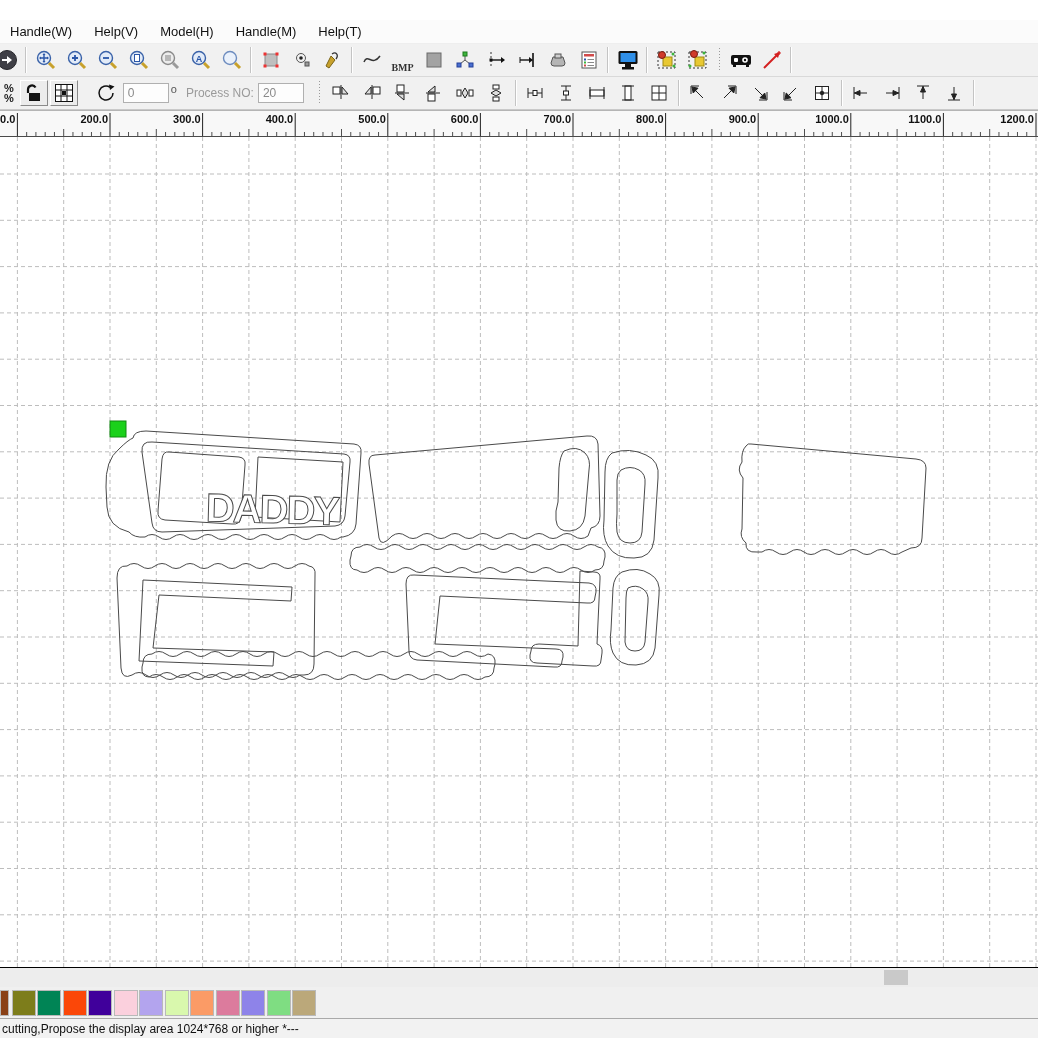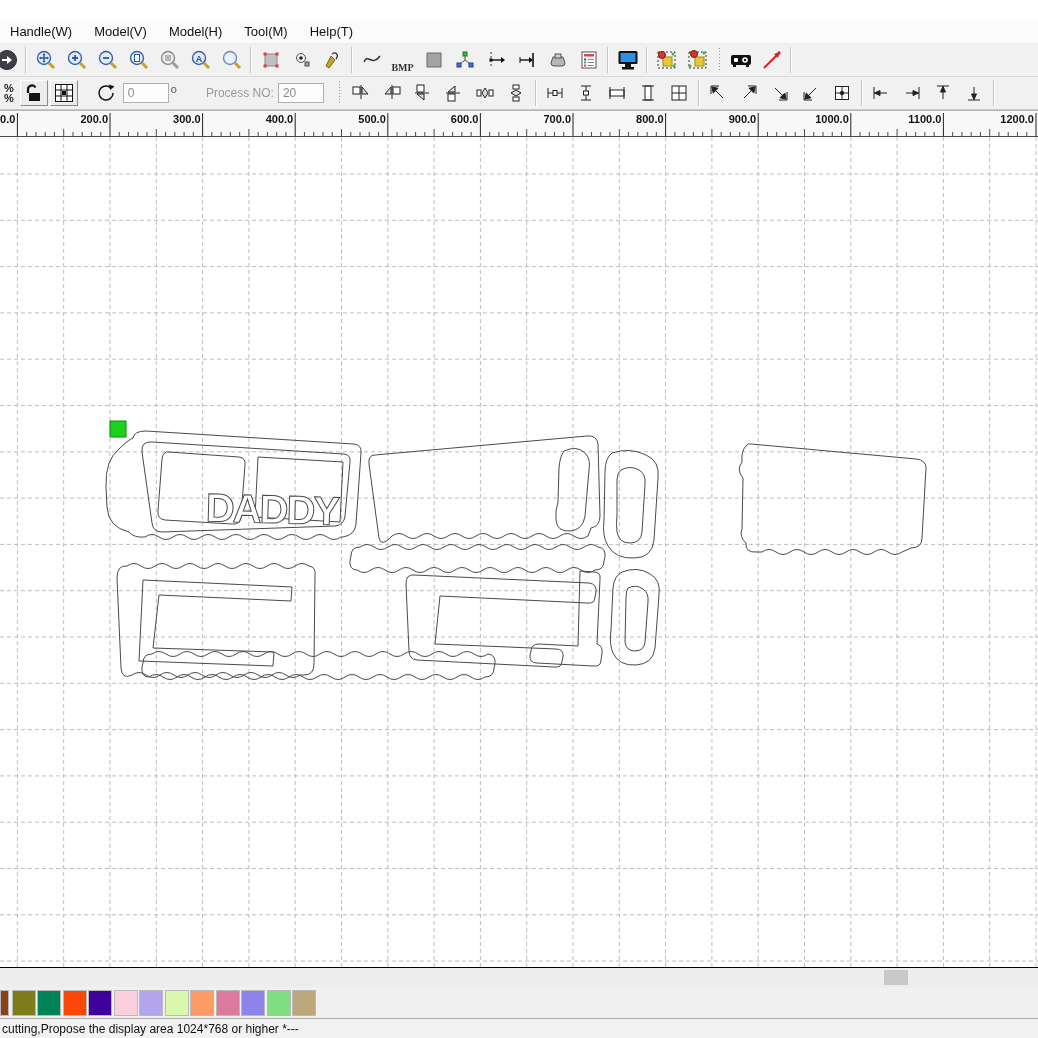--- a/index.html
+++ b/index.html
@@ -18,21 +18,21 @@
   .tbtn{width:31px;height:28px;display:flex;align-items:center;justify-content:center;flex:0 0 auto;}
   .tsep{width:1px;height:26px;background:#c4c4c4;border-right:1px solid #fff;margin:0 3px;flex:0 0 auto;}
   .thandle{width:4px;height:24px;margin:0 4px;flex:0 0 auto;
            background-image:repeating-linear-gradient(#9a9a9a 0 1px,transparent 1px 3px);background-size:1px 100%;background-repeat:no-repeat;background-position:center;}
   .bmp-label{font-family:"Liberation Serif",serif;font-size:10px;font-weight:bold;color:#333;letter-spacing:0;margin-top:14px;}
   .raised{border:1px solid #fff;border-right-color:#8a8a8a;border-bottom-color:#8a8a8a;background:#ececec;width:26px;height:24px;}
   .pctcol{display:flex;flex-direction:column;justify-content:center;line-height:10px;
           font-size:11px;font-weight:bold;color:#222;padding:0 6px 0 4px;}
   .tb2-input{width:36px;height:18px;border:1px solid #b0b0b0;background:#fdfdfd;color:#8a8a8a;
              font-size:12px;padding:0 4px;font-family:"Liberation Sans",sans-serif;}
-  .tb2-label{font-size:12px;color:#9a9a9a;margin:0 4px 0 23px;}
+  .tb2-label{font-size:12px;color:#9a9a9a;margin:0 4px 0 3px;}
   .deg{font-size:11px;color:#555;margin:0 6px 8px 2px;}
   
   #ruler{position:absolute;left:0;top:110px;width:1038px;height:27px;background:#f8f8f8;
          border-top:1px solid #b5b5b5;border-bottom:1px solid #4a4a4a;box-sizing:border-box;overflow:hidden;}
   
   #canvas{position:absolute;left:0;top:137px;width:1038px;height:830px;background:#ffffff;overflow:hidden;}
   
   #hscroll{position:absolute;left:0;top:967px;width:1038px;height:20px;background:#ededed;
            border-top:1px solid #000;box-sizing:border-box;}
   #hthumb{position:absolute;top:2px;height:15px;background:#c9c9c9;}
@@ -45,23 +45,23 @@
 </style>
 </head>
 <body>
 
 <div id="app">
 
   <div id="titlestrip"></div>
 
   <div id="menubar">
       <span class="menu-item">Handle(W)</span>
-      <span class="menu-item">Model(V)</span>
+      <span class="menu-item">Help(V)</span>
       <span class="menu-item">Model(H)</span>
-      <span class="menu-item">Tool(M)</span>
+      <span class="menu-item">Handle(M)</span>
       <span class="menu-item">Help(T)</span>
     </div>
 
   <div id="toolbar1">
     <span class="tbtn" style="width:22px">
       <svg width="22" height="22" viewBox="0 0 22 22" style="margin-left:-9px">
         <circle cx="11" cy="11" r="9.5" fill="#3f3f46" stroke="#26262b"></circle>
         <path d="M6 10h5V7l5 4-5 4v-3H6z" fill="#fff"></path>
       </svg>
     </span>

